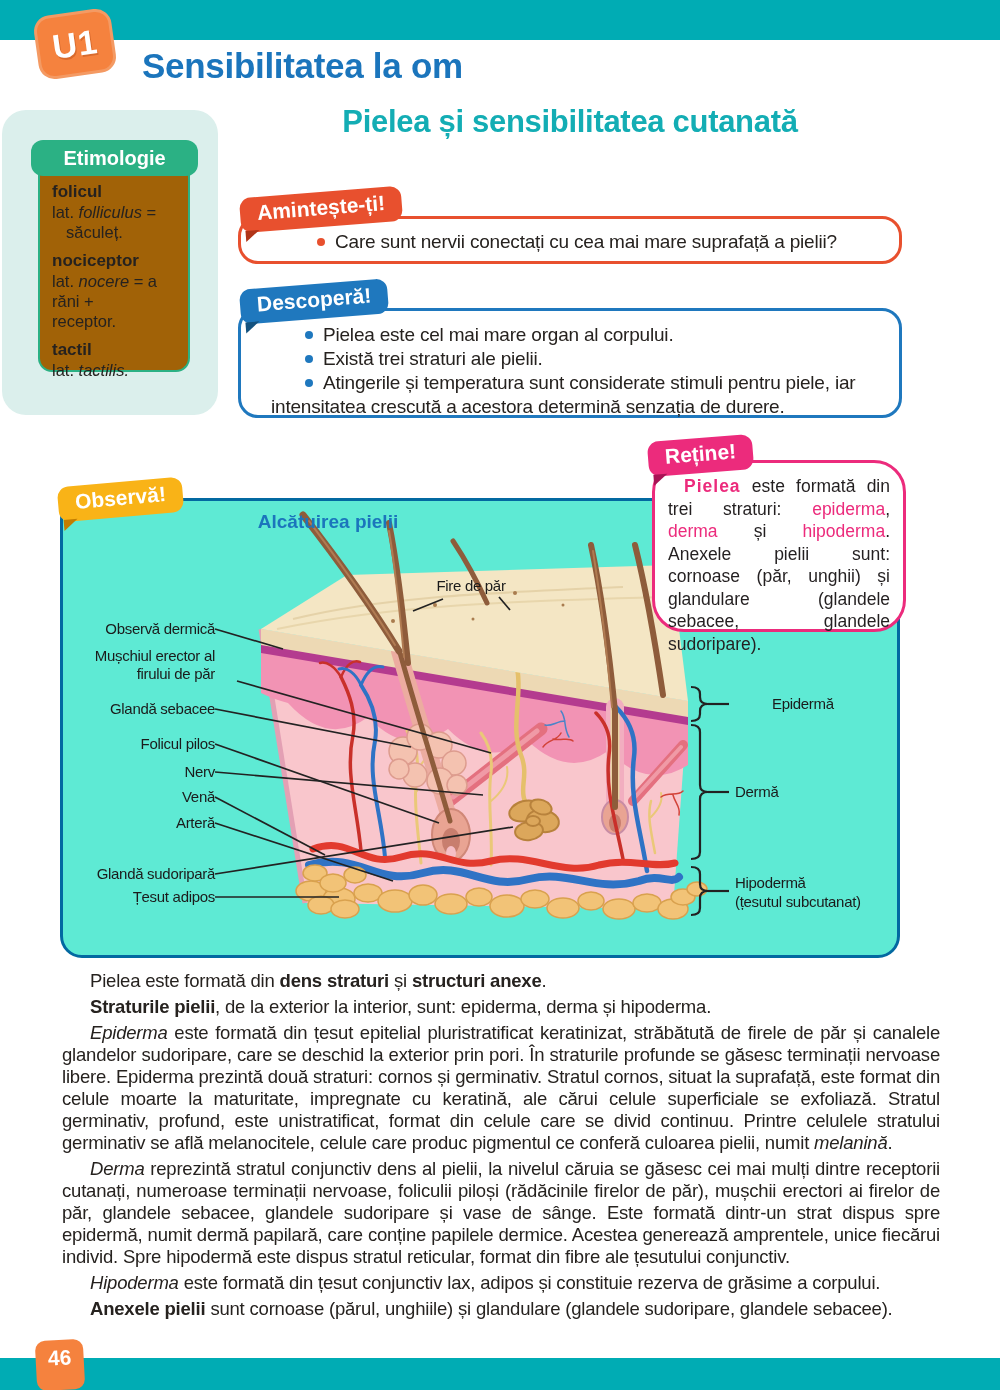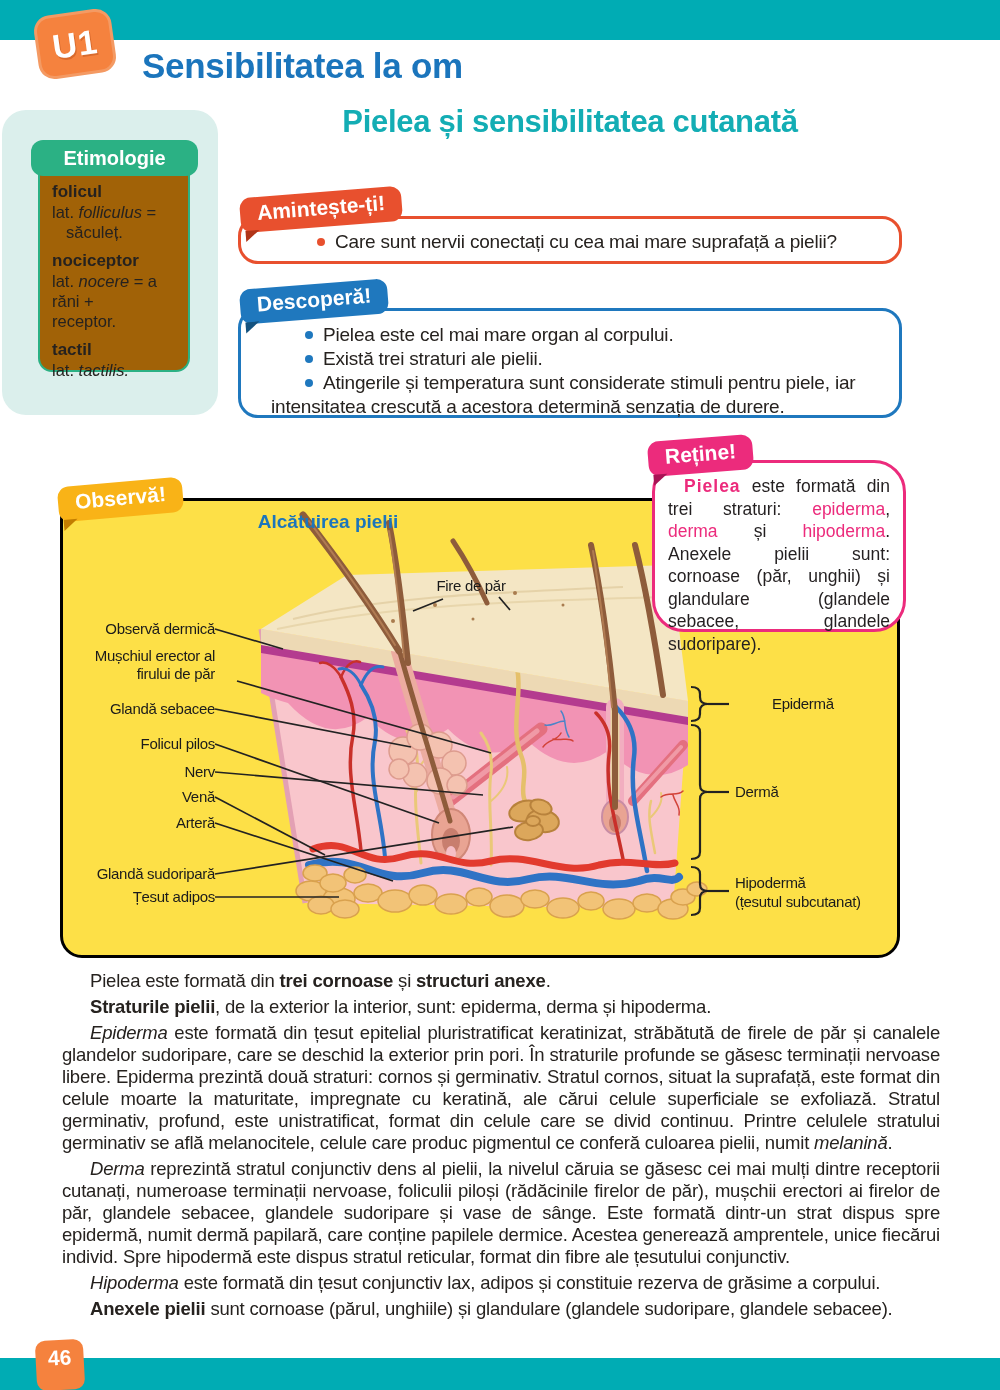--- a/index.html
+++ b/index.html
@@ -45,22 +45,22 @@
   .box-discover { left:238px; top:308px; width:664px; height:110px; border:3px solid #1F78BE; padding:12px 16px 0 30px; }
   .bullet-item { font-size:19px; line-height:24px; text-indent:34px; letter-spacing:-0.2px; }
   .dot { display:inline-block; width:8px; height:8px; border-radius:50%; margin-right:10px; vertical-align:2px; }
   .box-remember .dot { background:#E8502E; }
   .box-discover .dot { background:#1F78BE; }
 
   .box-retine { position:absolute; left:652px; top:460px; width:254px; height:172px; background:#fff;
                 border:3.5px solid #EC2B7C; border-radius:32px; z-index:5; padding:12px 13px; }
   .retine-text { font-size:17.5px; line-height:22.5px; text-align:justify; text-indent:16px; color:#231F20; }
 
-  .box-observa { position:absolute; left:60px; top:498px; width:840px; height:460px; background:#fde047;
-                 border:3px solid #000000; border-radius:22px; z-index:1; }
+  .box-observa { position:absolute; left:60px; top:498px; width:840px; height:460px; background:#5eead4;
+                 border:3px solid #0369a1; border-radius:22px; z-index:1; }
   .diagram-wrap { position:absolute; left:0; top:0; width:840px; height:435px; }
   .skin-svg { position:absolute; left:0; top:0; }
   .diagram-title { position:absolute; left:160px; top:10px; width:210px; text-align:center;
                    font-size:19px; font-weight:800; color:#1B75BC; }
   .dlabel { position:absolute; font-size:15px; line-height:18px; color:#1b1b1b; letter-spacing:-0.3px; }
   .dlabel.left { width:140px; left:12px; text-align:right; }
   .dlabel.right { left:672px; white-space:pre-line; line-height:19px; }
   .hair-label { position:absolute; left:358px; top:76px; width:100px; text-align:center;
                 font-size:15px; color:#1b1b1b; letter-spacing:-0.3px; }
 
@@ -290,21 +290,21 @@
 (țesutul subcutanat)</div>
     </div>
   </div>
 
   <div class="tag tag-retine" style="left:648px; top:438px;">Reține!</div>
   <div class="box-retine">
     <div class="retine-text"><span style="font-weight: 800; color: rgb(236, 43, 124); letter-spacing: 1px;">Pielea</span><span> este formată din trei straturi: </span><span style="color: rgb(236, 43, 124);">epiderma</span><span>, </span><span style="color: rgb(236, 43, 124);">derma</span><span> și </span><span style="color: rgb(236, 43, 124);">hipoderma</span><span>. Anexele pielii sunt: cornoase (păr, unghii) și glandulare (glandele sebacee, glandele sudoripare).</span></div>
   </div>
 
   <div class="body-text">
-      <p class="bpara"><span>Pielea este formată din </span><span style="font-weight: 800;">trei cornoase</span><span> și </span><span style="font-weight: 700;">structuri anexe</span><span>.</span></p>
+      <p class="bpara"><span>Pielea este formată din </span><span style="font-weight: 800;">dens straturi</span><span> și </span><span style="font-weight: 700;">structuri anexe</span><span>.</span></p>
       <p class="bpara"><span style="font-weight: 800;">Straturile pielii</span><span>, de la exterior la interior, sunt: epiderma, derma și hipoderma.</span></p>
       <p class="bpara"><span style="font-style: italic;">Epiderma</span><span> este formată din țesut epitelial pluristratificat keratinizat, străbătută de firele de păr și canalele glandelor sudoripare, care se deschid la exterior prin pori. În straturile profunde se găsesc terminații nervoase libere. Epiderma prezintă două straturi: cornos și germinativ. Stratul cornos, situat la suprafață, este format din celule moarte la maturitate, impregnate cu keratină, ale cărui celule superficiale se exfoliază. Stratul germinativ, profund, este unistratificat, format din celule care se divid continuu. Printre celulele stratului germinativ se află melanocitele, celule care produc pigmentul ce conferă culoarea pielii, numit </span><span style="font-style: italic;">melanină</span><span>.</span></p>
       <p class="bpara"><span style="font-style: italic;">Derma</span><span> reprezintă stratul conjunctiv dens al pielii, la nivelul căruia se găsesc cei mai mulți dintre receptorii cutanați, numeroase terminații nervoase, foliculii piloși (rădăcinile firelor de păr), mușchii erectori ai firelor de păr, glandele sebacee, glandele sudoripare și vase de sânge. Este formată dintr-un strat dispus spre epidermă, numit dermă papilară, care conține papilele dermice. Acestea generează amprentele, unice fiecărui individ. Spre hipodermă este dispus stratul reticular, format din fibre ale țesutului conjunctiv.</span></p>
       <p class="bpara"><span style="font-style: italic;">Hipoderma</span><span> este formată din țesut conjunctiv lax, adipos și constituie rezerva de grăsime a corpului.</span></p>
       <p class="bpara"><span style="font-weight: 800;">Anexele pielii</span><span> sunt cornoase (părul, unghiile) și glandulare (glandele sudoripare, glandele sebacee).</span></p>
     </div>
 
   <div class="footer-bar"></div>
   <div class="page-badge">46</div>
 

